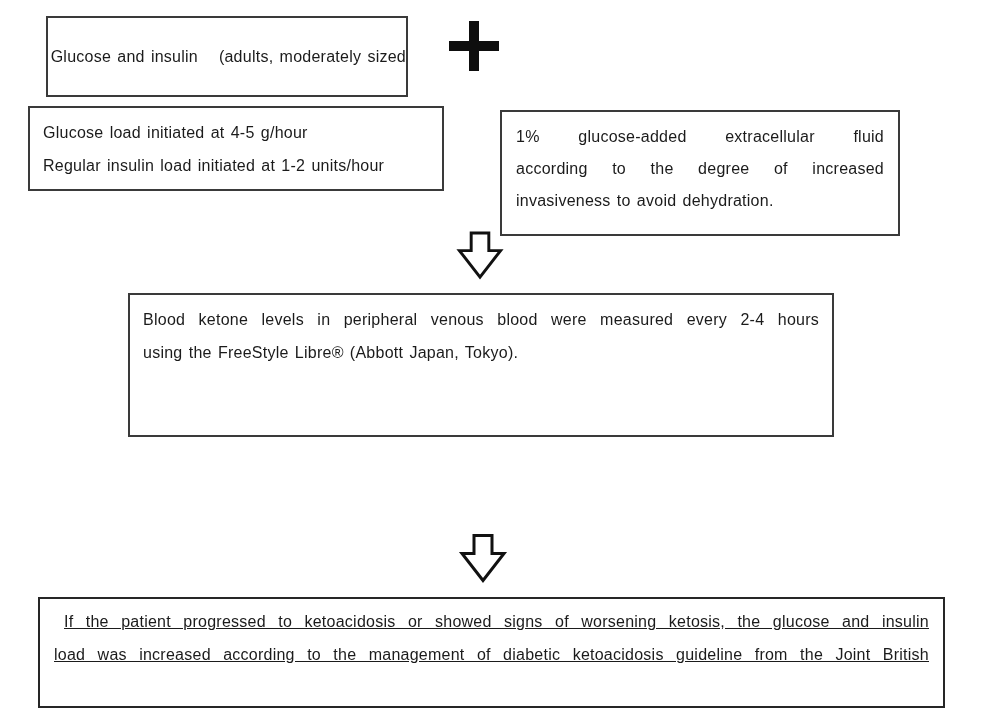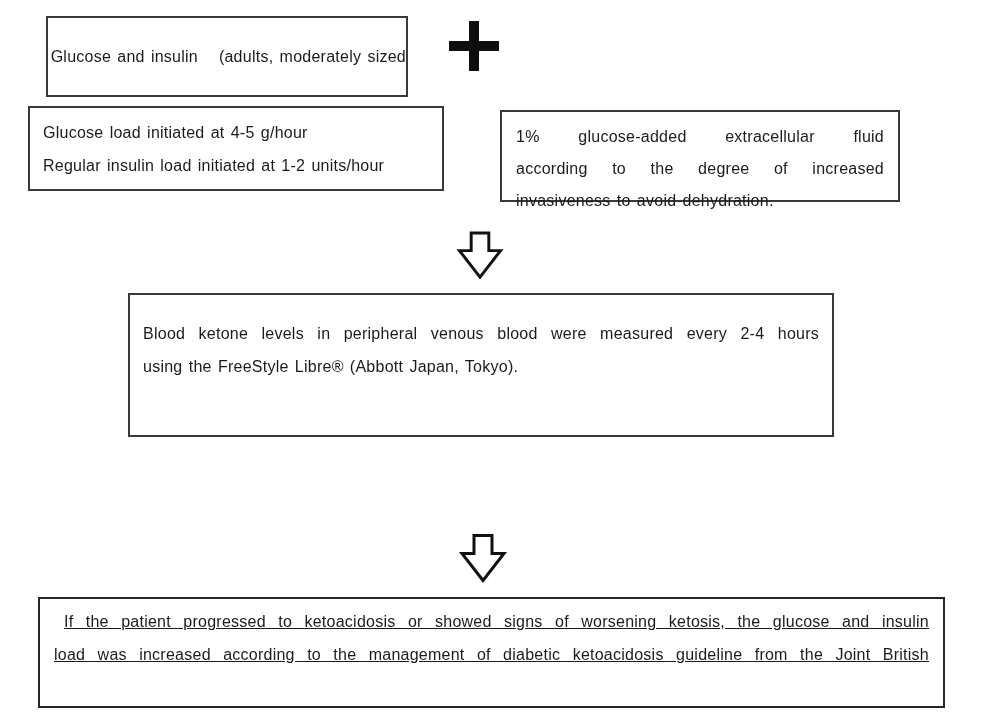--- a/index.html
+++ b/index.html
@@ -42,22 +42,22 @@
   .lh31 { height: 31px; line-height: 31px; }
   .lh32 { height: 32px; line-height: 32px; }
   .lh33 { height: 33px; line-height: 33px; }
   .indent { text-indent: 10px; }
   .icon-abs { position: absolute; }
 
   
   #box-glucose-header { left: 46px; top: 16px; width: 362px; height: 81px; }
   #box-iv-header      { left: 528px; top: 23px; width: 360px; height: 49px; }
   #box-glucose-detail { left: 28px; top: 106px; width: 416px; height: 85px; padding: 8px 12px 0 13px; }
-  #box-iv-detail      { left: 500px; top: 110px; width: 400px; height: 92px; padding: 9px 14px 0 14px; }
-  #box-monitoring     { left: 128px; top: 293px; width: 706px; height: 144px; padding: 22px 13px 0 13px; }
+  #box-iv-detail      { left: 500px; top: 110px; width: 400px; height: 126px; padding: 9px 14px 0 14px; }
+  #box-monitoring     { left: 128px; top: 293px; width: 706px; height: 144px; padding: 8px 13px 0 13px; }
   #box-escalation     { left: 38px;  top: 597px; width: 907px; height: 111px; padding: 6px 14px 0 14px; }
 
   #plus-icon   { left: 446px; top: 18px; width: 56px; height: 56px; }
   #down-arrow-1 { left: 455px; top: 231px; width: 50px; height: 49px; }
   #down-arrow-2 { left: 458px; top: 533px; width: 50px; height: 51px; }
 </style>
 </head>
 <body>
 
 <div id="canvas">

